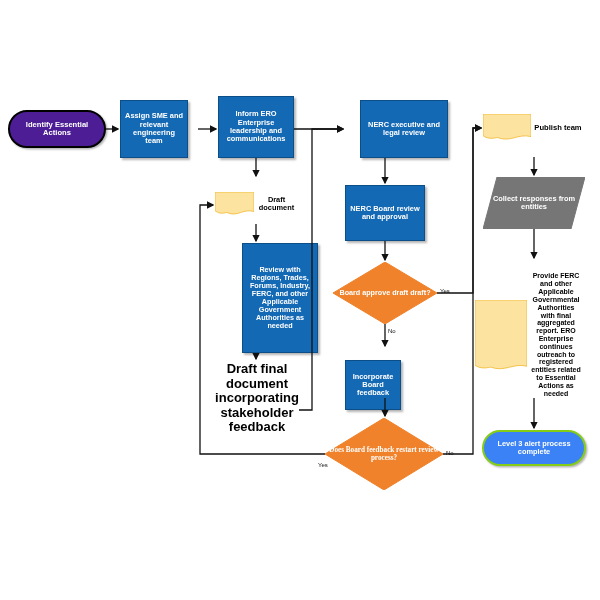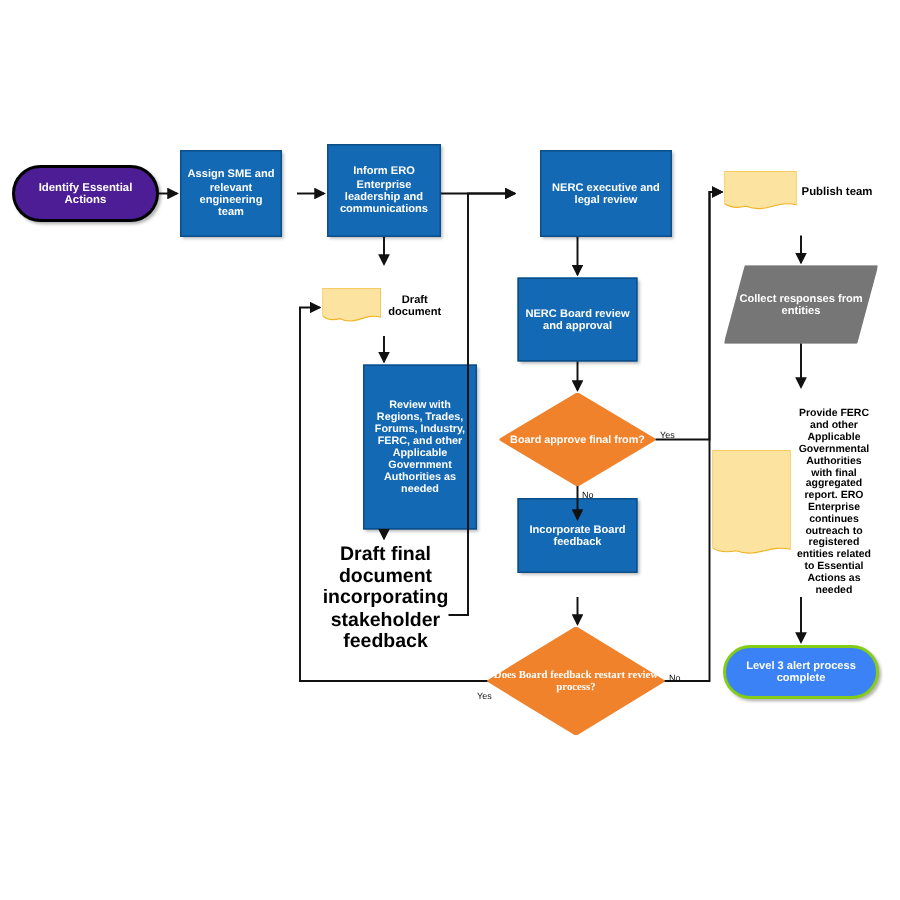--- a/index.html
+++ b/index.html
@@ -89,23 +89,23 @@
       <div class="node n-process" style="left: 360px; top: 100px; width: 88px; height: 58px; font-size: 7.4px;">
         <span class="lbl">NERC executive and legal review</span>
       </div>
       <div class="node n-process" style="left: 345px; top: 185px; width: 80px; height: 56px; font-size: 7.4px;">
         <span class="lbl">NERC Board review and approval</span>
       </div>
       <div class="node n-decision" style="left: 333px; top: 262px; width: 104px; height: 62px; font-size: 7.2px;">
         <svg class="dmbg" viewBox="0 0 104 62" preserveAspectRatio="none">
           <polygon points="52,0 104,31 52,62 0,31" fill="#F0822B" stroke="#F0822B"></polygon>
         </svg>
-        <span class="lbl">Board approve final from?</span>
+        <span class="lbl">Board approve draft draft?</span>
       </div>
-      <div class="node n-process" style="left: 345px; top: 332px; width: 80px; height: 50px; font-size: 7.4px;">
+      <div class="node n-process" style="left: 345px; top: 360px; width: 56px; height: 50px; font-size: 7.4px;">
         <span class="lbl">Incorporate Board feedback</span>
       </div>
       <div class="node n-decision" style="left: 325px; top: 418px; width: 118px; height: 72px; font-size: 7.2px; font-family: Liberation Serif, serif;">
         <svg class="dmbg" viewBox="0 0 118 72" preserveAspectRatio="none">
           <polygon points="59,0 118,36 59,72 0,36" fill="#F0822B" stroke="#F0822B"></polygon>
         </svg>
         <span class="lbl">Does Board feedback restart review process?</span>
       </div>
       <div class="node n-document" style="left: 483px; top: 99px; width: 102px; height: 58px; font-size: 7.6px;">
         <svg class="docbg" viewBox="0 0 102 58" preserveAspectRatio="none">

